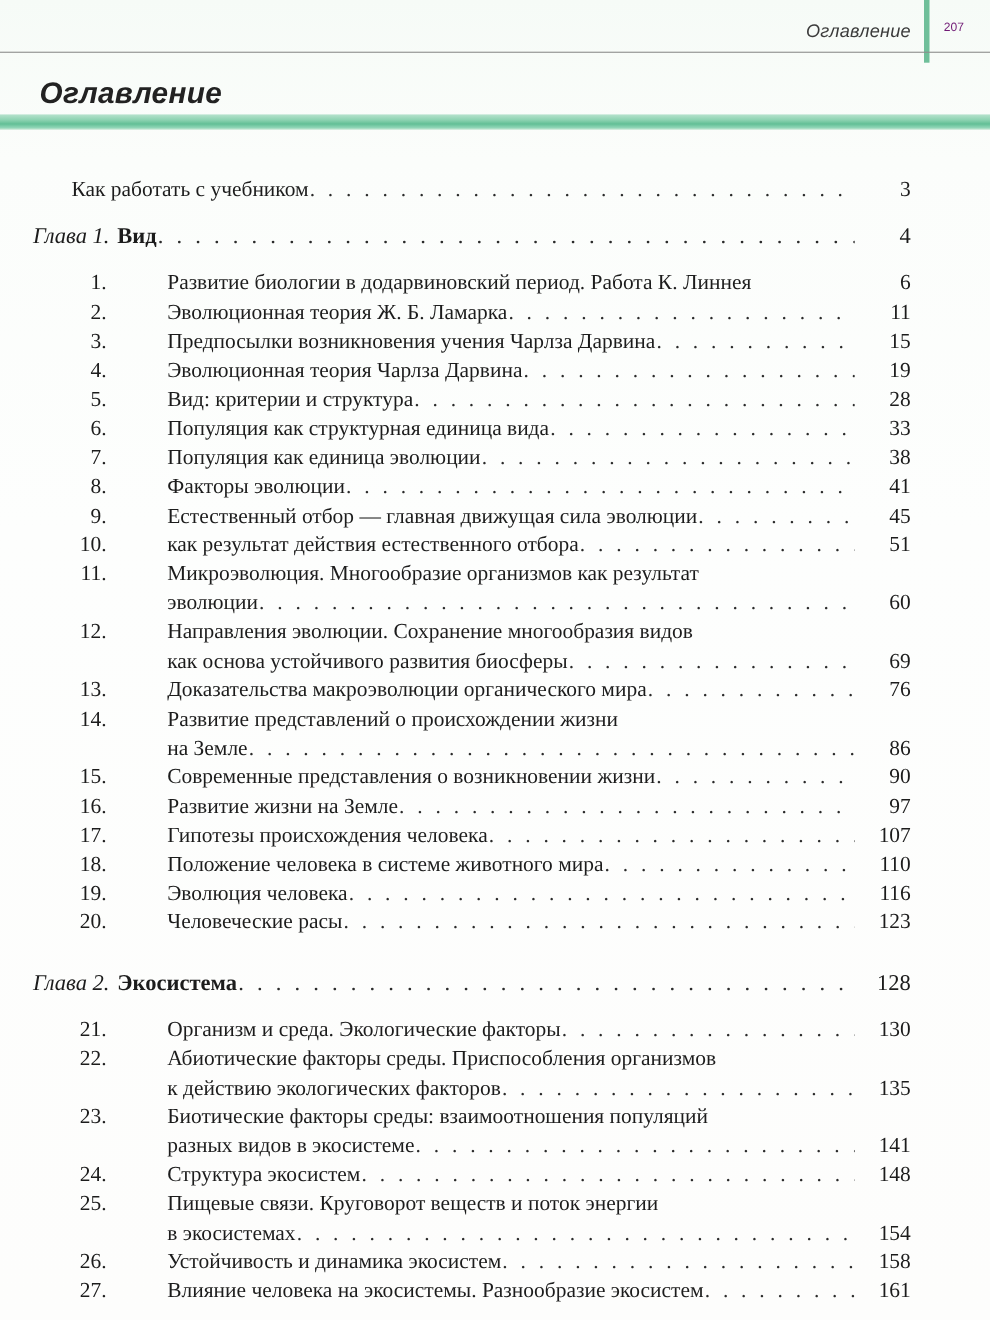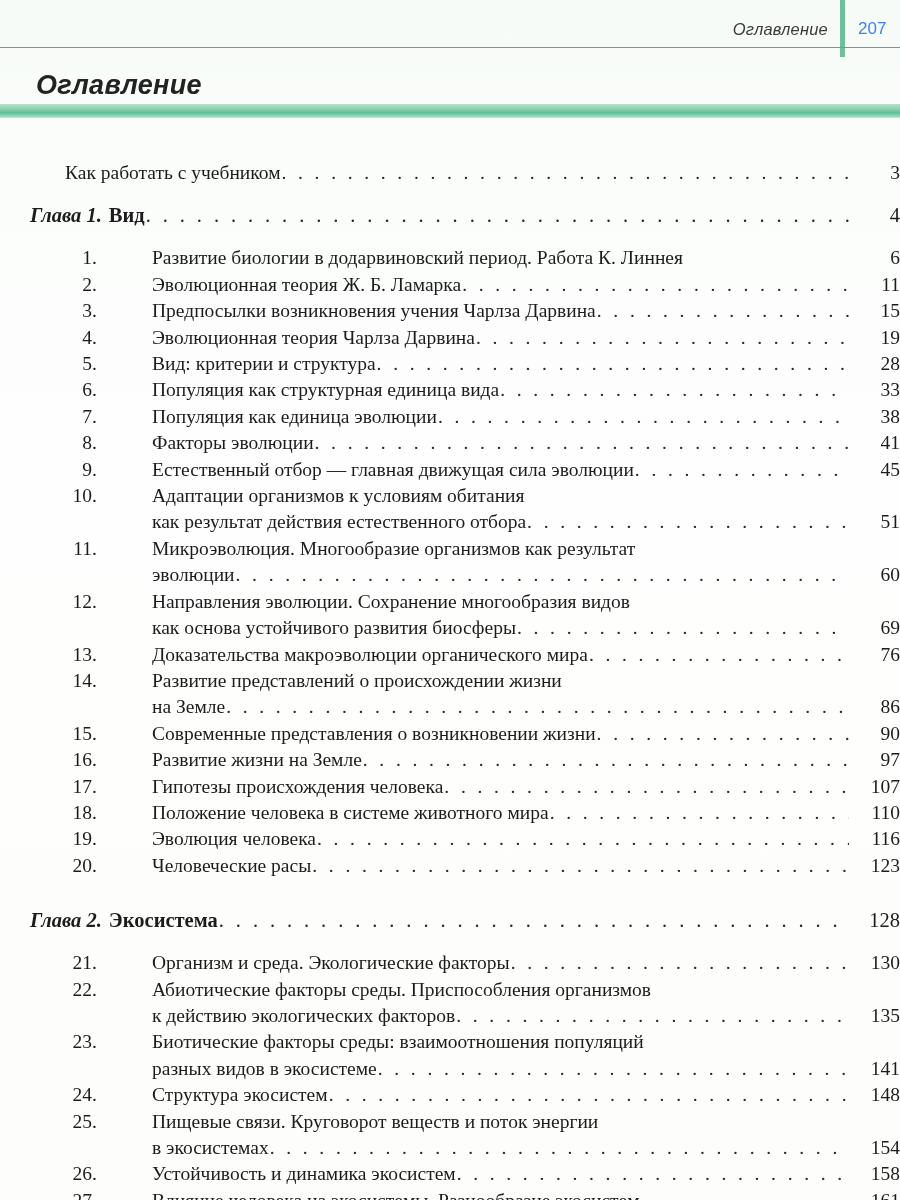--- a/index.html
+++ b/index.html
@@ -50,22 +50,22 @@
     font-size: 16.5px;
     color: #3b3b3b;
     letter-spacing: 0.2px;
     white-space: nowrap;
   }
   .runhead-folio {
     position: absolute;
     left: 858px;
     top: 19px;
     font-family: "Liberation Sans", sans-serif;
-    font-size: 17px;
-    color: #3b82f6;
+    font-size: 11px;
+    color: #701a75;
     white-space: nowrap;
   }
   .runhead-accent {
     position: absolute;
     left: 840px;
     top: 0;
     width: 5px;
     height: 57px;
     background: #6fbf9a;
   }
@@ -110,20 +110,21 @@
     left: 0;
     top: 160px;
     width: 900px;
   }
 
   .row {
     display: flex;
     align-items: flex-start;
     width: 900px;
     box-sizing: border-box;
+    padding-right: 72px;
   }
 
   
   .row-item {
     padding-left: 58px;
     font-size: 19.5px;
     line-height: 26.4px;
   }
   .row-item .num {
     flex: 0 0 34px;
@@ -150,21 +151,21 @@
 
   
   .row-chapter {
     padding-left: 30px;
     font-size: 20.5px;
     line-height: 27px;
   }
   .row-chapter .body { flex: 1 1 auto; min-width: 0; }
   .chapter-label {
     font-style: italic;
-    font-weight: bold;
+    font-weight: normal;
   }
   .chapter-name {
     font-weight: bold;
     margin-left: 7px;
   }
 
   
   .line {
     display: flex;
     align-items: baseline;
@@ -334,25 +335,20 @@
             <span class="leader">. . . . . . . . . . . . . . . . . . . . . . . . . . . . . . . . . . . . . . . . . . . . . . . . . . . . . . . . . . . . . . . .</span>
             <span class="page-num">45</span>
           </div>
         </span>
       </div>
       <div class="row row-item">
         <span class="num">10</span>
         <span class="num-dot">.</span>
         <span class="body">
           <div class="line">
-            <span class="txt">Адаптации организмов к условиям обитания</span>
-            <span class="leader-none"></span>
-            <span class="page-num-blank"></span>
-          </div>
-          <div class="line">
             <span class="txt">как результат действия естественного отбора</span>
             <span class="leader">. . . . . . . . . . . . . . . . . . . . . . . . . . . . . . . . . . . . . . . . . . . . . . . . . . . . . . . . . . . . . . . .</span>
             <span class="page-num">51</span>
           </div>
         </span>
       </div>
       <div class="row row-item">
         <span class="num">11</span>
         <span class="num-dot">.</span>
         <span class="body">

